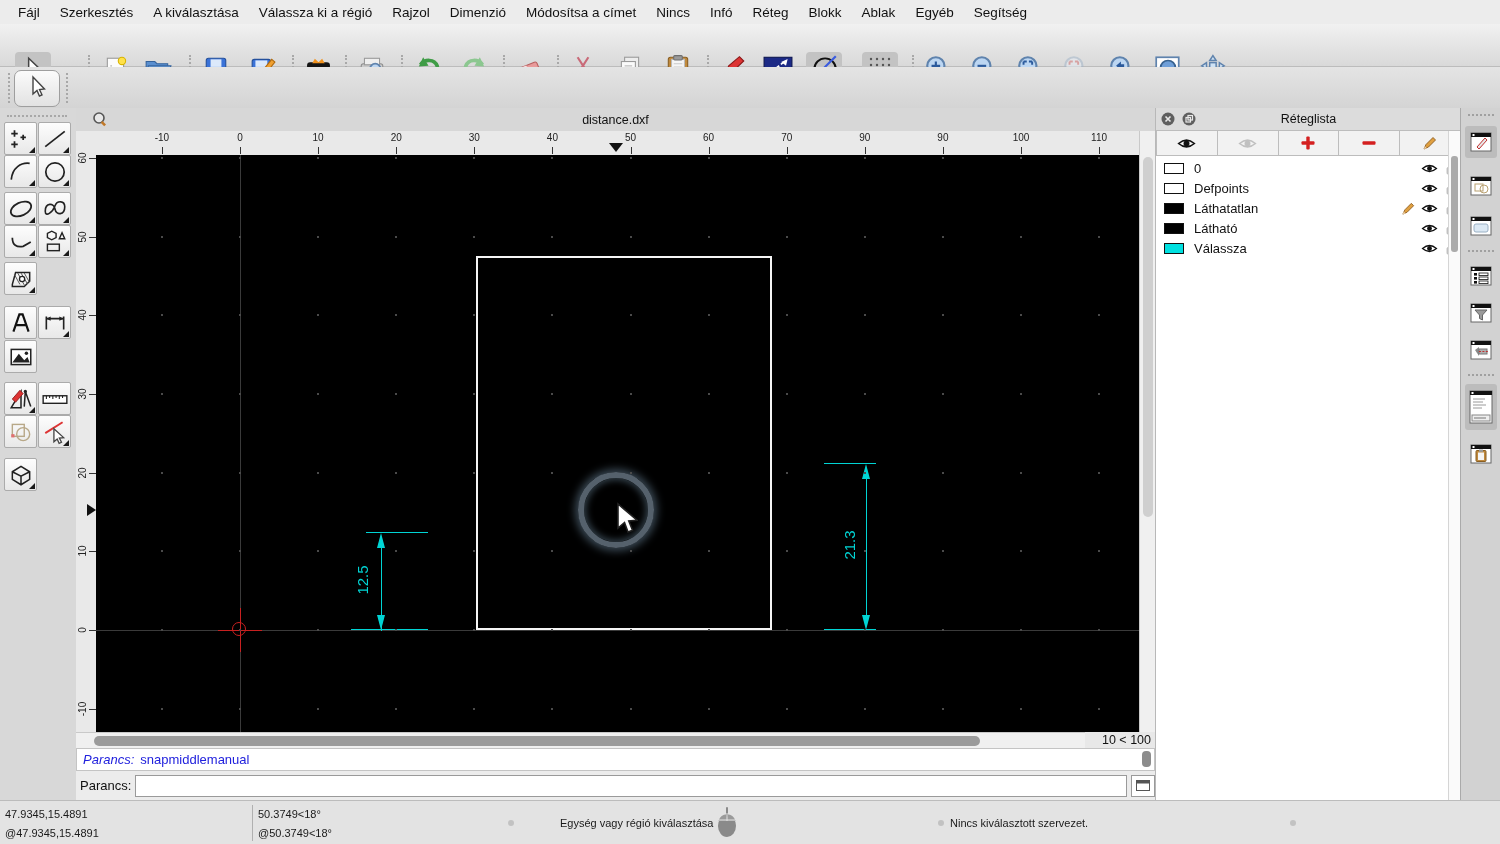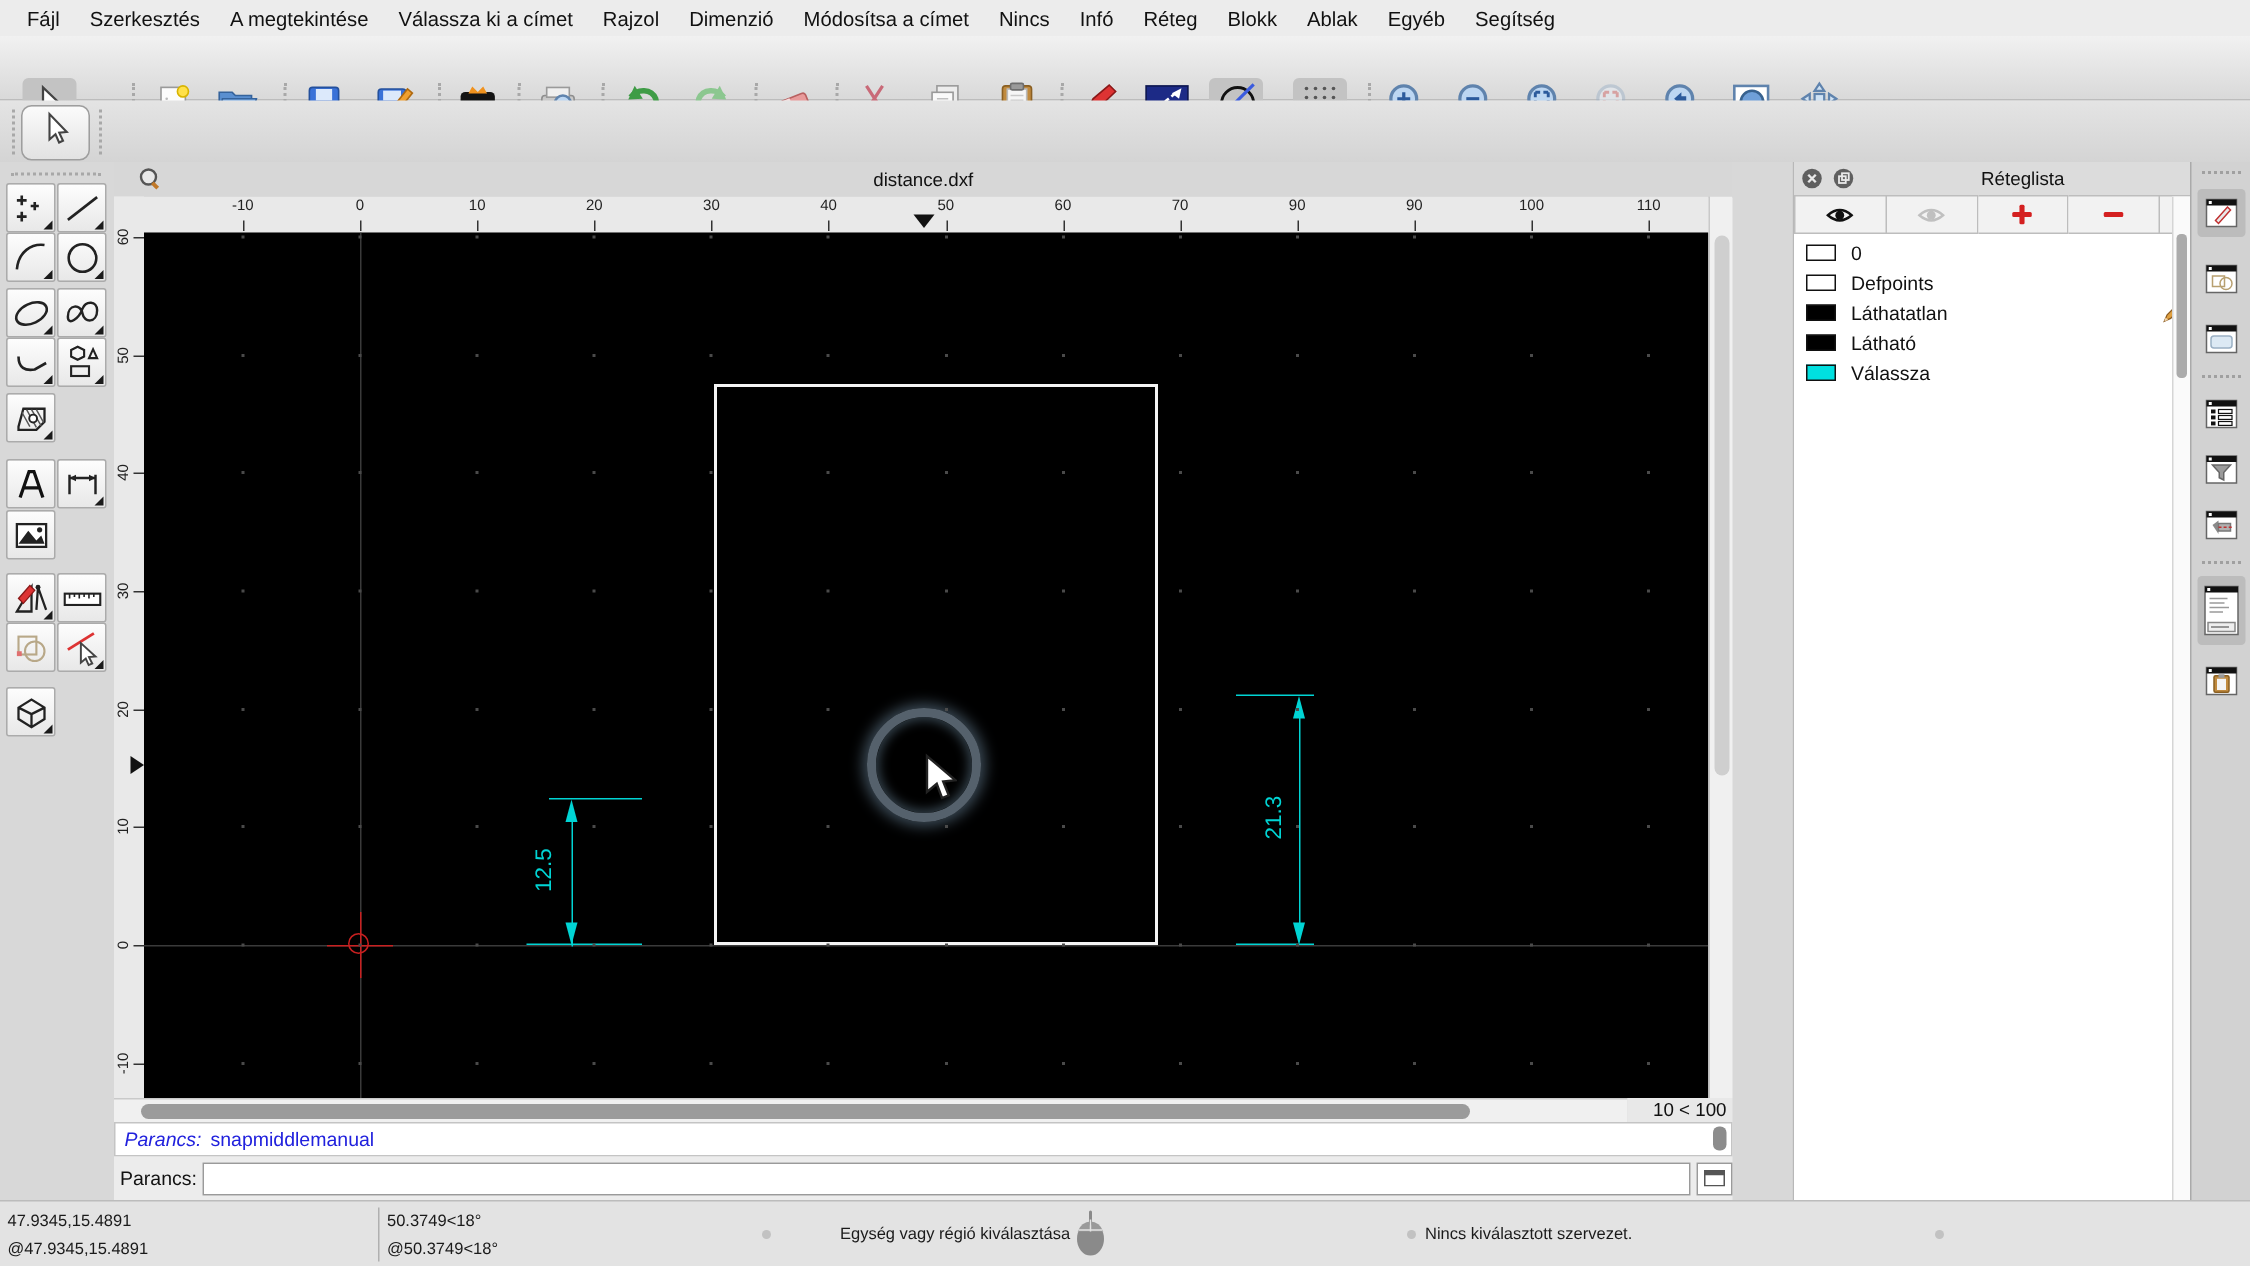--- a/index.html
+++ b/index.html
@@ -79,21 +79,21 @@
   .histthumb{position:absolute;left:1142px;top:751px;width:9px;height:16px;background:#8c8c8c;border-radius:4px;}
   .cmdrow{position:absolute;left:76px;top:771px;width:1079px;height:29px;background:#ececec;
           display:flex;align-items:center;font-size:13px;color:#111;}
   .cmdrow .lbl{margin-left:4px;margin-right:4px;}
   .cmdinput{width:990px;height:20px;border:1px solid #9a9a9a;background:#fff;font-size:13px;
             font-family:"Liberation Sans",sans-serif;padding:0 4px;}
   .cmdbtn{margin-left:4px;width:22px;height:20px;border:1px solid #9a9a9a;background:#fff;
           display:flex;align-items:center;justify-content:center;}
 
   
-  .rpanel{position:absolute;left:1155px;top:108px;width:305px;height:692px;background:#fff;border-left:1px solid #b8b8b8;box-sizing:border-box;margin-left:40px;}
+  .rpanel{position:absolute;left:1155px;top:108px;width:305px;height:692px;background:#fff;border-left:1px solid #b8b8b8;box-sizing:border-box;}
   .rpanel-h{position:absolute;left:0;top:0;width:305px;height:22px;background:#dcdcdc;border-bottom:1px solid #bdbdbd;
             font-size:12.5px;color:#111;display:flex;align-items:center;justify-content:center;}
   .rp-close{position:absolute;left:5px;top:4px;}
   .rp-detach{position:absolute;left:26px;top:4px;}
   .rp-tools{position:absolute;left:0;top:22px;width:305px;height:26px;display:flex;}
   .rp-tool{flex:1;border:1px solid #bdbdbd;border-left:none;background:#f2f2f2;
            display:flex;align-items:center;justify-content:center;}
   .rp-tool:first-child{border-left:1px solid #bdbdbd;}
   .lrow{position:absolute;left:0;width:305px;height:20px;display:flex;align-items:center;font-size:13px;color:#111;}
   .lswatch{width:20px;height:11px;border:1px solid #111;margin-left:8px;margin-right:10px;box-sizing:border-box;}
@@ -116,22 +116,22 @@
   .stdot{position:absolute;width:6px;height:6px;border-radius:3px;background:#c2c2c2;top:19px;}
 </style>
 </head>
 <body>
 
 <div class="app">
 
   <div class="menubar" id="menubar">
       <span class="menu-item">Fájl</span>
       <span class="menu-item">Szerkesztés</span>
-      <span class="menu-item">A megtekintése</span>
-      <span class="menu-item">Válassza ki a címet</span>
+      <span class="menu-item">A kiválasztása</span>
+      <span class="menu-item">Válassza ki a régió</span>
       <span class="menu-item">Rajzol</span>
       <span class="menu-item">Dimenzió</span>
       <span class="menu-item">Módosítsa a címet</span>
       <span class="menu-item">Nincs</span>
       <span class="menu-item">Infó</span>
       <span class="menu-item">Réteg</span>
       <span class="menu-item">Blokk</span>
       <span class="menu-item">Ablak</span>
       <span class="menu-item">Egyéb</span>
       <span class="menu-item">Segítség</span>

